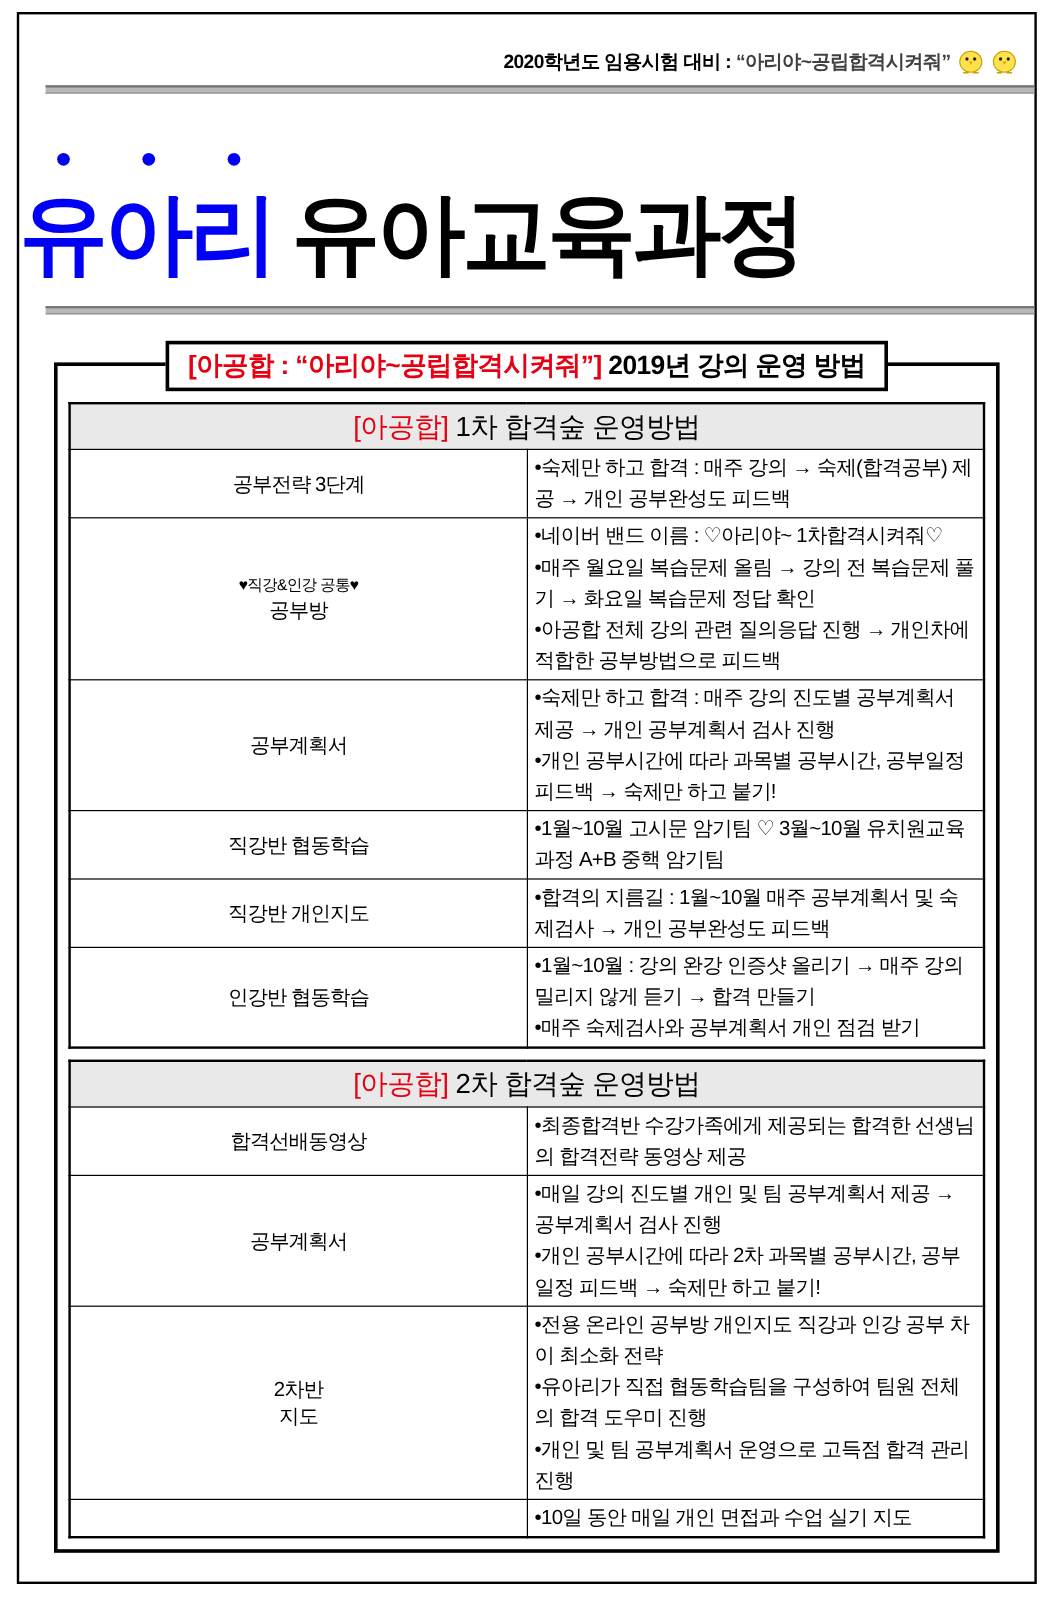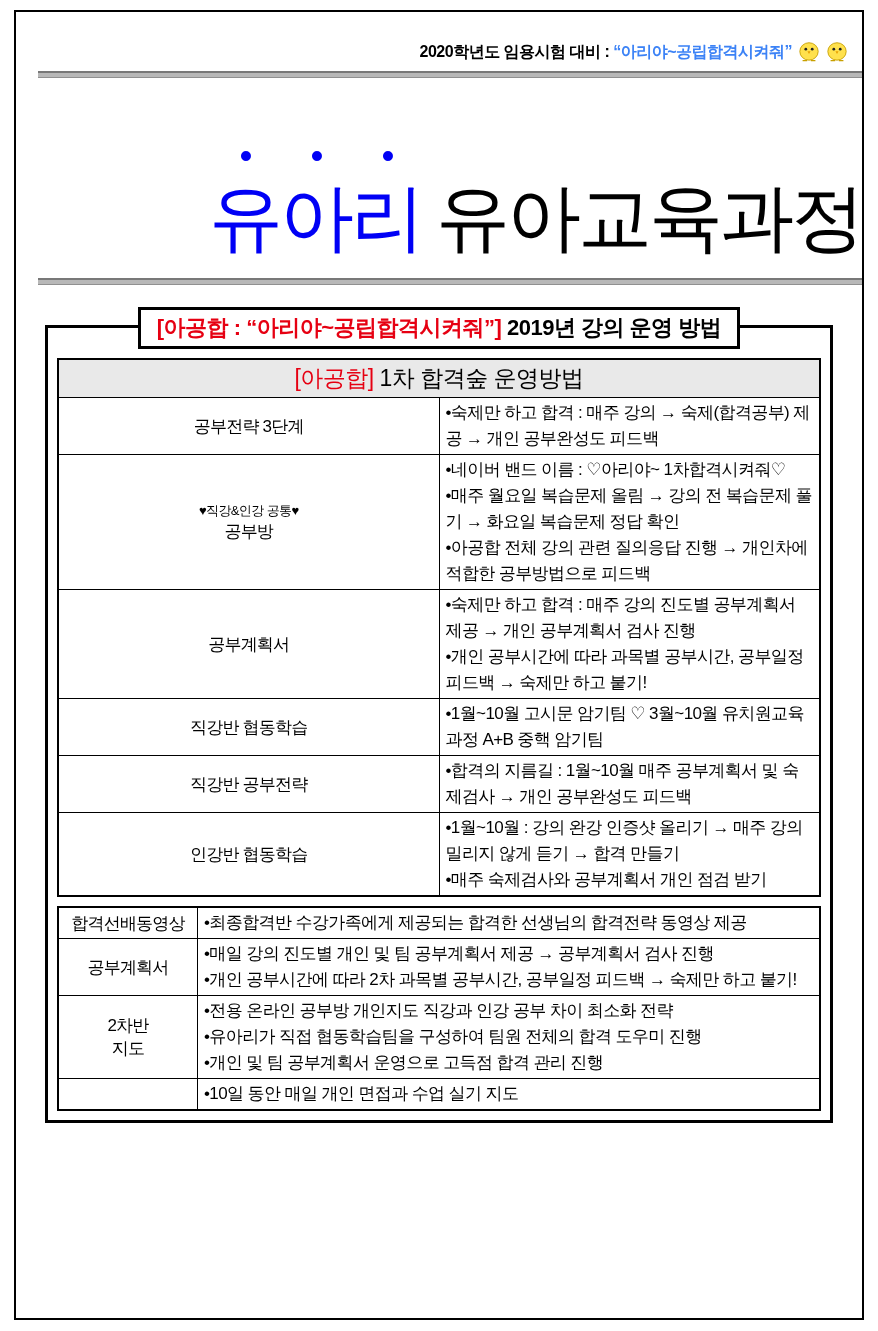--- a/index.html
+++ b/index.html
@@ -1,28 +1,28 @@
 <!DOCTYPE html>
 <html><head>
 <meta charset="utf-8">
 <style>
   html,body{margin:0;padding:0;background:#fff;}
   body{width:878px;height:1331px;position:relative;font-family:"Liberation Sans","DejaVu Sans",sans-serif;color:#000;}
   .page{position:absolute;left:14px;top:10px;width:850px;height:1310px;border:2px solid #000;box-sizing:border-box;background:#fff;overflow:hidden;}
 
   
   .top-banner{margin-top:28px;padding-right:14px;text-align:right;font-size:16px;font-weight:bold;letter-spacing:-0.5px;}
-  .top-banner .quote{color:#3b82f6;}
+  .top-banner .quote{color:#404040;}
   .chick{width:22px;height:22px;vertical-align:-5px;margin-left:2px;}
 
   
   .rule{height:4px;background:#b8b8b8;border-top:2px solid #787878;border-bottom:1px solid #909090;margin:8px 0 0 22px;}
 
   
-  .main-title{text-align:right;font-size:74px;font-weight:normal;letter-spacing:-3px;padding:34px 0 10px 0;line-height:1.15;white-space:nowrap;margin-top:23px;}
+  .main-title{text-align:left;font-size:74px;font-weight:bold;letter-spacing:-3px;padding:34px 0 10px 0;line-height:1.15;white-space:nowrap;}
   .main-title .brand{color:#0000f5;-webkit-text-emphasis:filled dot;-webkit-text-emphasis-position:over right;text-emphasis:filled dot;text-emphasis-position:over right;}
   .main-title .rest{color:#000;margin-left:14px;}
 
   
   .frame{margin:40px 29px 0 29px;border:3px solid #000;padding:0 9px 9px 9px;box-sizing:border-box;}
   .subtitle-box{width:fit-content;margin:-21px auto 0 auto;background:#fff;border:3px solid #000;padding:3px 16px;font-size:22px;font-weight:bold;letter-spacing:-0.5px;white-space:nowrap;text-align:center;}
   .subtitle-box .red{color:#e60012;}
 
   table.tbl{width:100%;border-collapse:collapse;border:2px solid #000;margin-top:9px;table-layout:fixed;}
   table.tbl td{border:1px solid #000;}
@@ -99,37 +99,40 @@
           <div>•개인 공부시간에 따라 과목별 공부시간, 공부일정 피드백 → 숙제만 하고 붙기!</div>
         </td>
       </tr>
       <tr>
         <td class="lbl">직강반 협동학습</td>
         <td class="cnt">
           <div>•1월~10월 고시문 암기팀 ♡ 3월~10월 유치원교육과정 A+B 중핵 암기팀</div>
         </td>
       </tr>
       <tr>
-        <td class="lbl">직강반 공부전략</td>
+        <td class="lbl">직강반 개인지도</td>
         <td class="cnt">
           <div>•합격의 지름길 : 1월~10월 매주 공부계획서 및 숙제검사 → 개인 공부완성도 피드백</div>
         </td>
       </tr>
       <tr>
         <td class="lbl">인강반 협동학습</td>
         <td class="cnt">
           <div>•1월~10월 : 강의 완강 인증샷 올리기 → 매주 강의 밀리지 않게 듣기 → 합격 만들기</div>
           <div>•매주 숙제검사와 공부계획서 개인 점검 받기</div>
         </td>
       </tr>
     </tbody>
       </table>
 
     <table class="tbl">
       <tbody>
+          <tr>
+        <td class="th" colspan="2"><span class="red">[아공합]</span><span> 2차 합격숲 운영방법</span></td>
+      </tr>
       <tr>
         <td class="lbl">합격선배동영상</td>
         <td class="cnt">
           <div>•최종합격반 수강가족에게 제공되는 합격한 선생님의 합격전략 동영상 제공</div>
         </td>
       </tr>
       <tr>
         <td class="lbl">공부계획서</td>
         <td class="cnt">
           <div>•매일 강의 진도별 개인 및 팀 공부계획서 제공 → 공부계획서 검사 진행</div>

